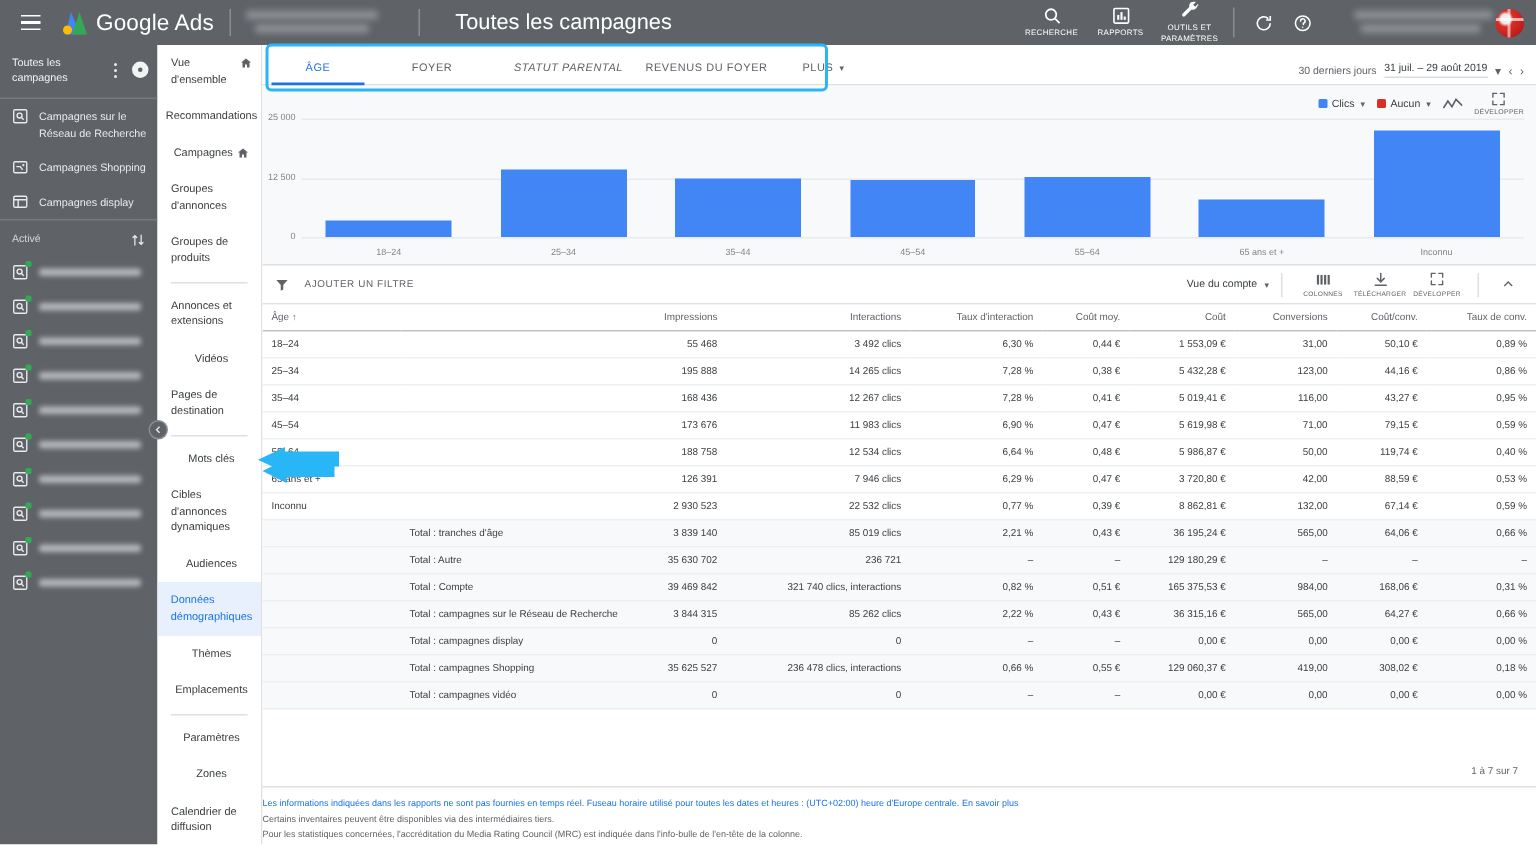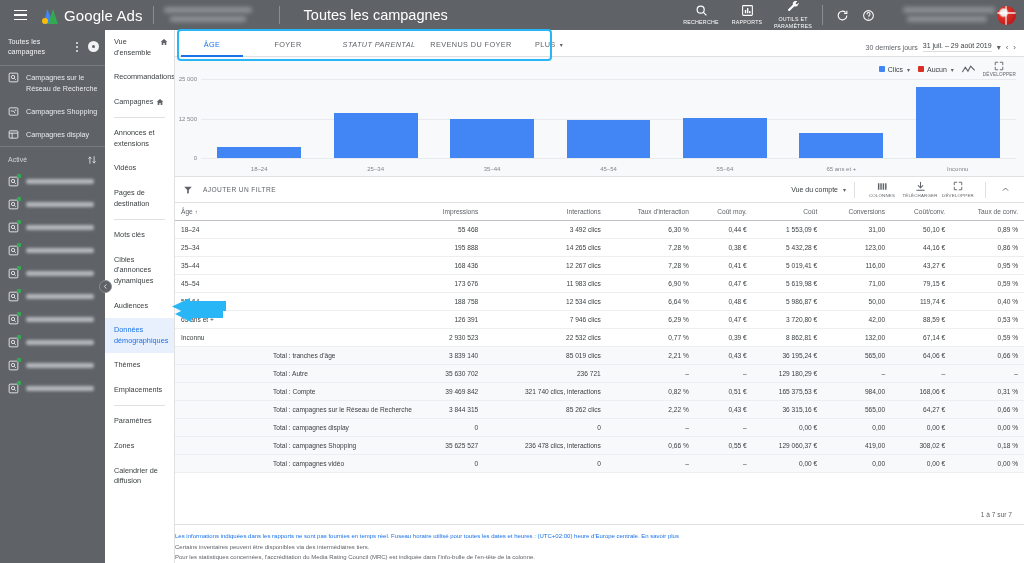--- a/index.html
+++ b/index.html
@@ -11,21 +11,21 @@
   body { position: relative; }
 
   
   .topbar {
     position: absolute; top: 0; left: 0; width: 1024px; height: 30px;
     background: #5f6368; display: flex; align-items: center;
   }
   .hamburger { width: 28px; display: flex; flex-direction: column;
     align-items: center; justify-content: center; gap: 3px; cursor: pointer; margin-left: 6px; }
   .hamburger i { display: block; width: 13px; height: 1.5px; background: #fff; }
-  .gads-logo { display: flex; align-items: flex-end; margin-left: 8px; gap: 5px; }
+  .gads-logo { display: flex; align-items: center; margin-left: 8px; gap: 5px; }
   .gads-mark { width: 17px; height: 15px; position: relative; }
   .gads-mark .b1 { position: absolute; left: 1px; top: 0; width: 0; height: 0;
     border-left: 5px solid transparent; border-right: 5px solid transparent; border-bottom: 15px solid #4285f4;
     transform: skewX(6deg); }
   .gads-mark .b2 { position: absolute; left: 6px; top: 0; width: 0; height: 0;
     border-left: 5px solid transparent; border-right: 5px solid transparent; border-bottom: 15px solid #34a853; }
   .gads-mark .b3 { position: absolute; left: 0px; bottom: 0px; width: 6px; height: 6px;
     border-radius: 50%; background: #fbbc04; }
   .gads-text { color: #fff; font-size: 15px; letter-spacing: .1px; }
   .acct-sep { width: 1px; height: 18px; background: #8a8d91; margin: 0 10px; }
@@ -86,21 +86,21 @@
   
   .collapse-handle { position: absolute; left: 99px; top: 280px; width: 13px; height: 13px;
     border-radius: 50%; background: #5f6368; border: 1px solid #8a8d91; z-index: 20;
     display: flex; align-items: center; justify-content: center; cursor: pointer; }
 
   
   .navpanel { position: absolute; top: 30px; left: 105px; width: 70px; height: 533px;
     background: #fff; border-right: 1px solid #e0e0e0; font-size: 7.3px; color: #3c4043;
     overflow: hidden; }
   .nav-item { padding: 7px 6px 7px 9px; cursor: pointer; line-height: 1.45; display: flex;
-    align-items: flex-start; justify-content: flex-start; gap: 3px; }
+    align-items: flex-start; justify-content: center; gap: 3px; }
   .nav-item.active { background: #e8f0fe; color: #1a73e8; font-weight: normal; }
   .nav-item .home-ico { flex: 0 0 8px; margin-top: 1px; }
   .nav-sep { height: 1px; background: #e0e0e0; margin: 3px 9px; }
 
   
   .main { position: absolute; top: 30px; left: 175px; width: 849px; height: 533px; background: #fff; }
 
   
   .tabbar { height: 27px; display: flex; align-items: flex-end; position: relative;
     border-bottom: 1px solid #e0e0e0; background: #fff; }
@@ -394,20 +394,26 @@
         </svg>
       </div>
       <div class="nav-item">
         <span>Recommandations</span>
       </div>
       <div class="nav-item">
         <span>Campagnes</span>
         <svg class="home-ico" width="8" height="8" viewBox="0 0 24 24" fill="#5f6368">
           <path d="M12 3 2 11h3v10h5v-6h4v6h5V11h3z"></path>
         </svg>
+      </div>
+      <div class="nav-item">
+        <span>Groupes d'annonces</span>
+      </div>
+      <div class="nav-item">
+        <span>Groupes de produits</span>
       </div>
       <div class="nav-sep"></div>
       <div class="nav-item">
         <span>Annonces et extensions</span>
       </div>
       <div class="nav-item">
         <span>Vidéos</span>
       </div>
       <div class="nav-item">
         <span>Pages de destination</span>

